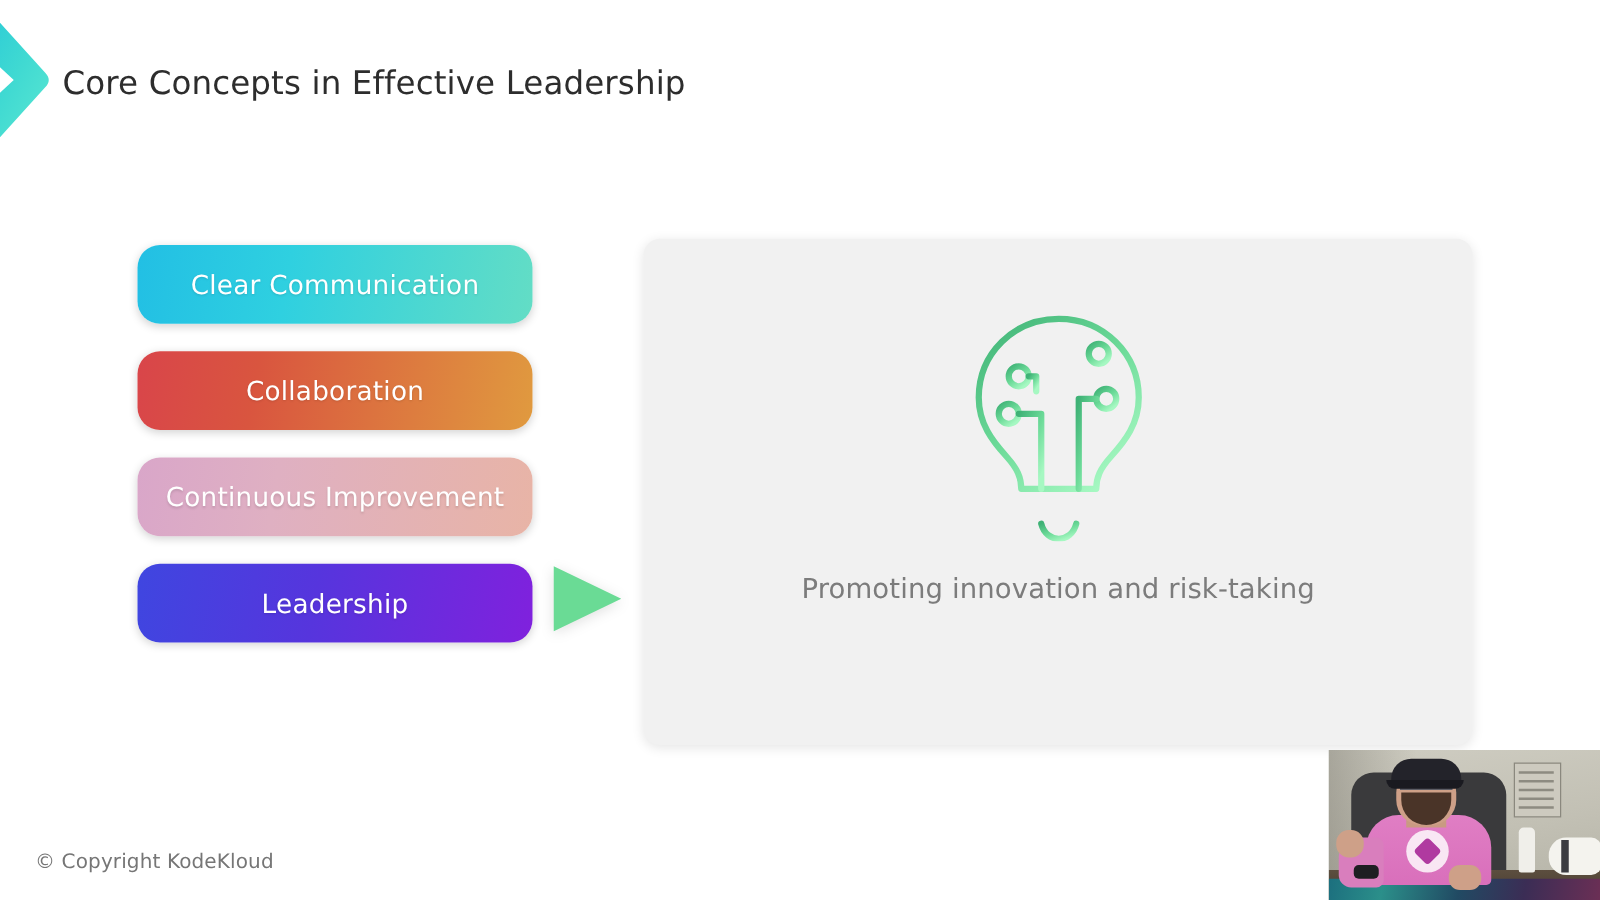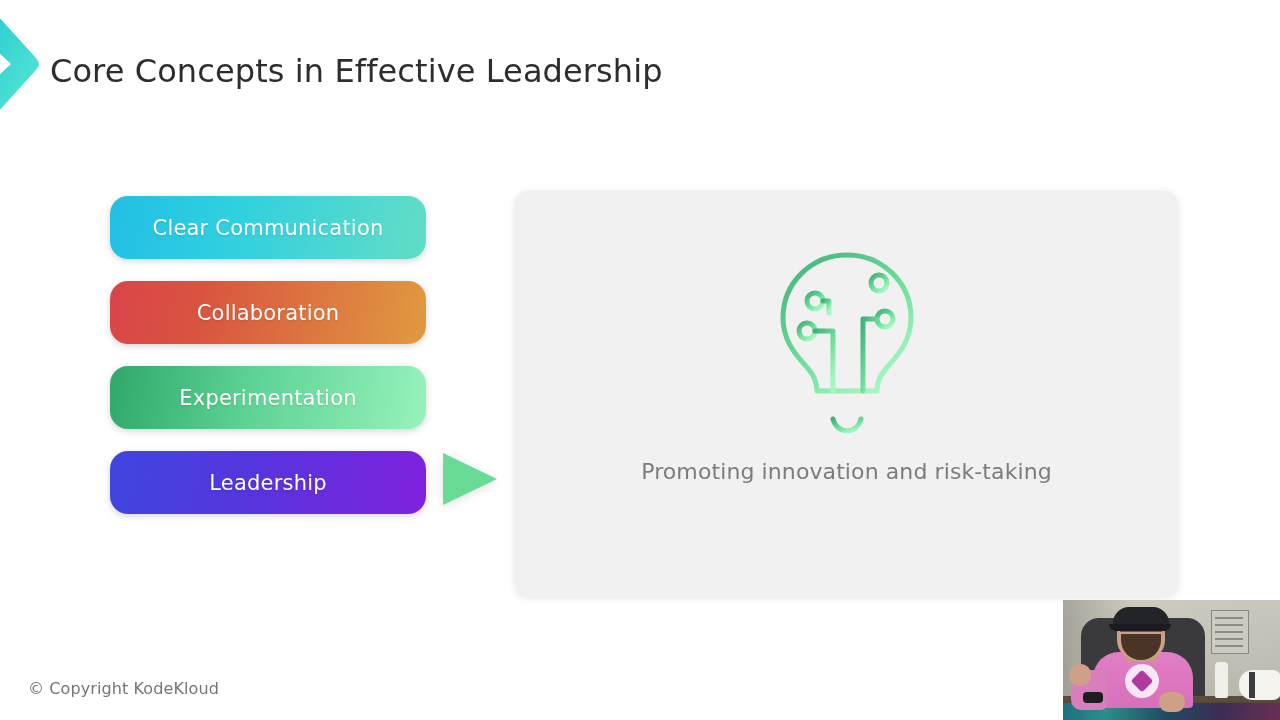--- a/index.html
+++ b/index.html
@@ -28,21 +28,21 @@
     position: absolute;
     left: -22px;
     top: 8px;
     width: 64px;
     height: 112px;
   }
   #slide-title {
     position: absolute;
     left: 50px;
     top: 52px;
-    font-size: 32px;
+    font-size: 26px;
     font-weight: 400;
     color: #2d2d2d;
     letter-spacing: 0.1px;
     white-space: nowrap;
   }
 
   
   #concept-list {
     position: absolute;
     left: 110px;
@@ -255,24 +255,24 @@
 <div id="concept-list">
 
   <div class="concept-bar bar-0">
     <span class="concept-bar-label">Clear Communication</span>
   </div>
 
   <div class="concept-bar bar-1">
     <span class="concept-bar-label">Collaboration</span>
   </div>
 
-
-  <div class="concept-bar bar-3">
-    <span class="concept-bar-label">Experimentation</span>
-  </div>
+  <div class="concept-bar bar-2">
+    <span class="concept-bar-label">Continuous Improvement</span>
+  </div>
+
 
   <div class="concept-bar bar-4">
     <span class="concept-bar-label">Leadership</span>
   </div>
 </div>
 
 <div id="selection-pointer"></div>
 
 <div id="detail-card">
 

